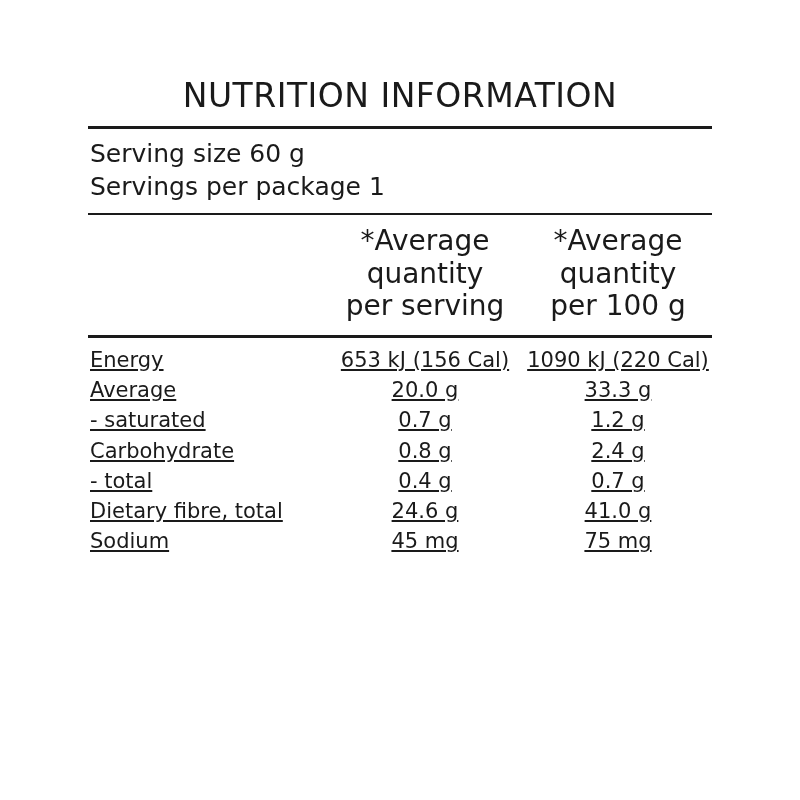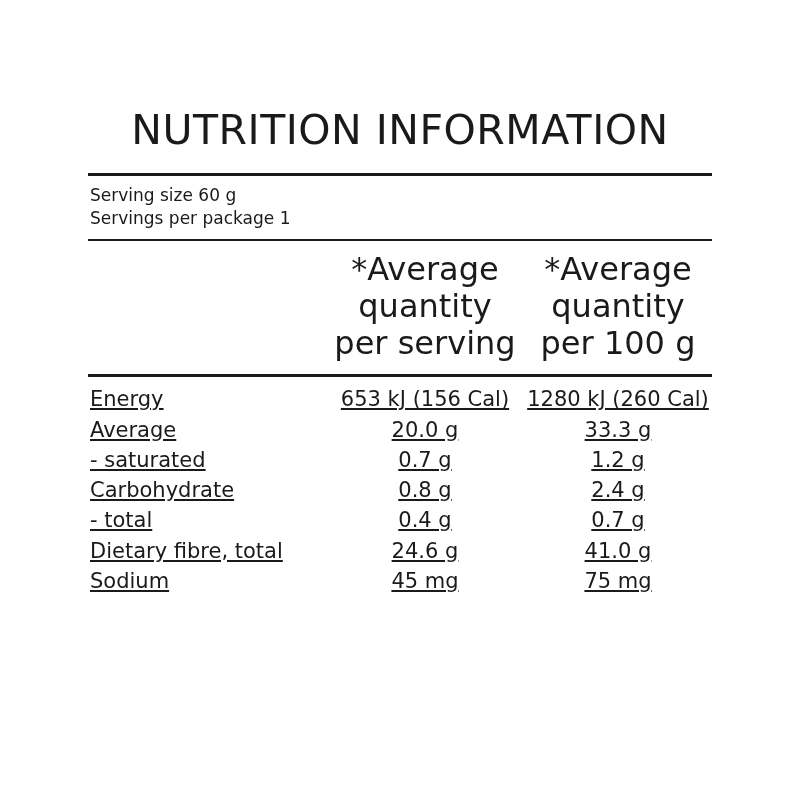--- a/index.html
+++ b/index.html
@@ -14,58 +14,57 @@
     color: #1a1a1a;
     overflow: hidden;
   }
   .panel {
     position: absolute;
     left: 88px;
     top: 78px;
     width: 624px;
   }
   .title {
-    font-size: 41px;
+    font-size: 33px;
     letter-spacing: 0.5px;
     font-weight: 400;
     text-align: center;
     line-height: 1.1;
-    padding-bottom: 20px;
+    padding-bottom: 12px;
     white-space: nowrap;
-    margin-top: 30px;
   }
   .rule-heavy {
     border-top: 3px solid #1a1a1a;
   }
   .rule-light {
     border-top: 2px solid #1a1a1a;
   }
   .serving-block {
     padding: 8px 0 10px 2px;
   }
   .serving-line {
-    font-size: 17px;
+    font-size: 25px;
     line-height: 1.32;
     white-space: nowrap;
   }
   table.nut {
     width: 100%;
     border-collapse: collapse;
     table-layout: fixed;
   }
   table.nut col.c-label { width: 238px; }
   table.nut col.c-serve { width: 198px; }
   table.nut col.c-hundred { width: 188px; }
 
   .colhead td {
     vertical-align: top;
     padding: 10px 0 12px 0;
   }
   .colhead .head-text {
-    font-size: 32px;
+    font-size: 28px;
     line-height: 1.16;
     text-align: center;
   }
   .rowsep td {
     padding: 0;
   }
   .rowsep .bar {
     border-top: 3px solid #1a1a1a;
     height: 0;
     font-size: 0;
@@ -128,21 +127,21 @@
       <tr class="rowsep">
         <td colspan="3">
             <div class="bar"></div>
           </td>
       </tr>
     </thead>
     <tbody class="rows">
       <tr>
         <td class="label">Energy</td>
         <td class="val">653 kJ (156 Cal)</td>
-        <td class="val">1280 kJ (260 Cal)</td>
+        <td class="val">1090 kJ (220 Cal)</td>
       </tr>
       <tr>
         <td class="label">Average</td>
         <td class="val">20.0 g</td>
         <td class="val">33.3 g</td>
       </tr>
       <tr>
         <td class="label">- saturated</td>
         <td class="val">0.7 g</td>
         <td class="val">1.2 g</td>

